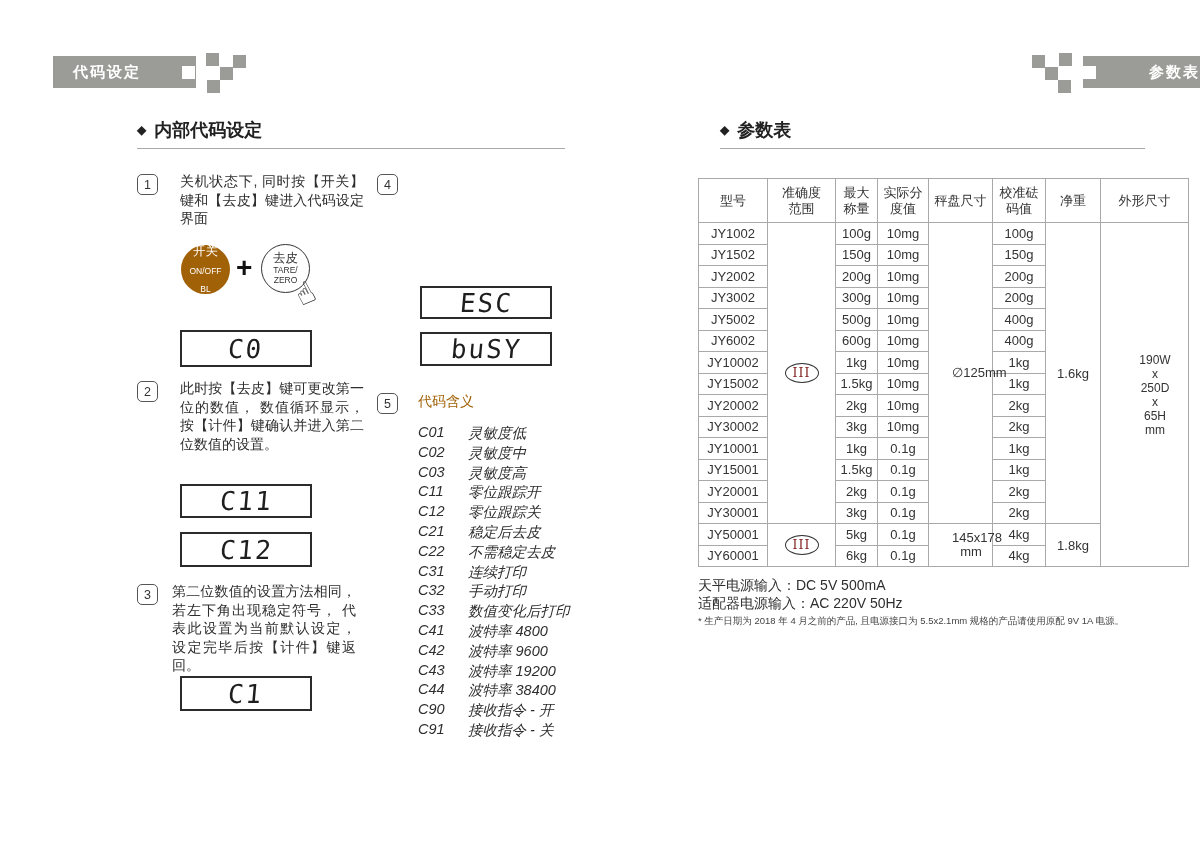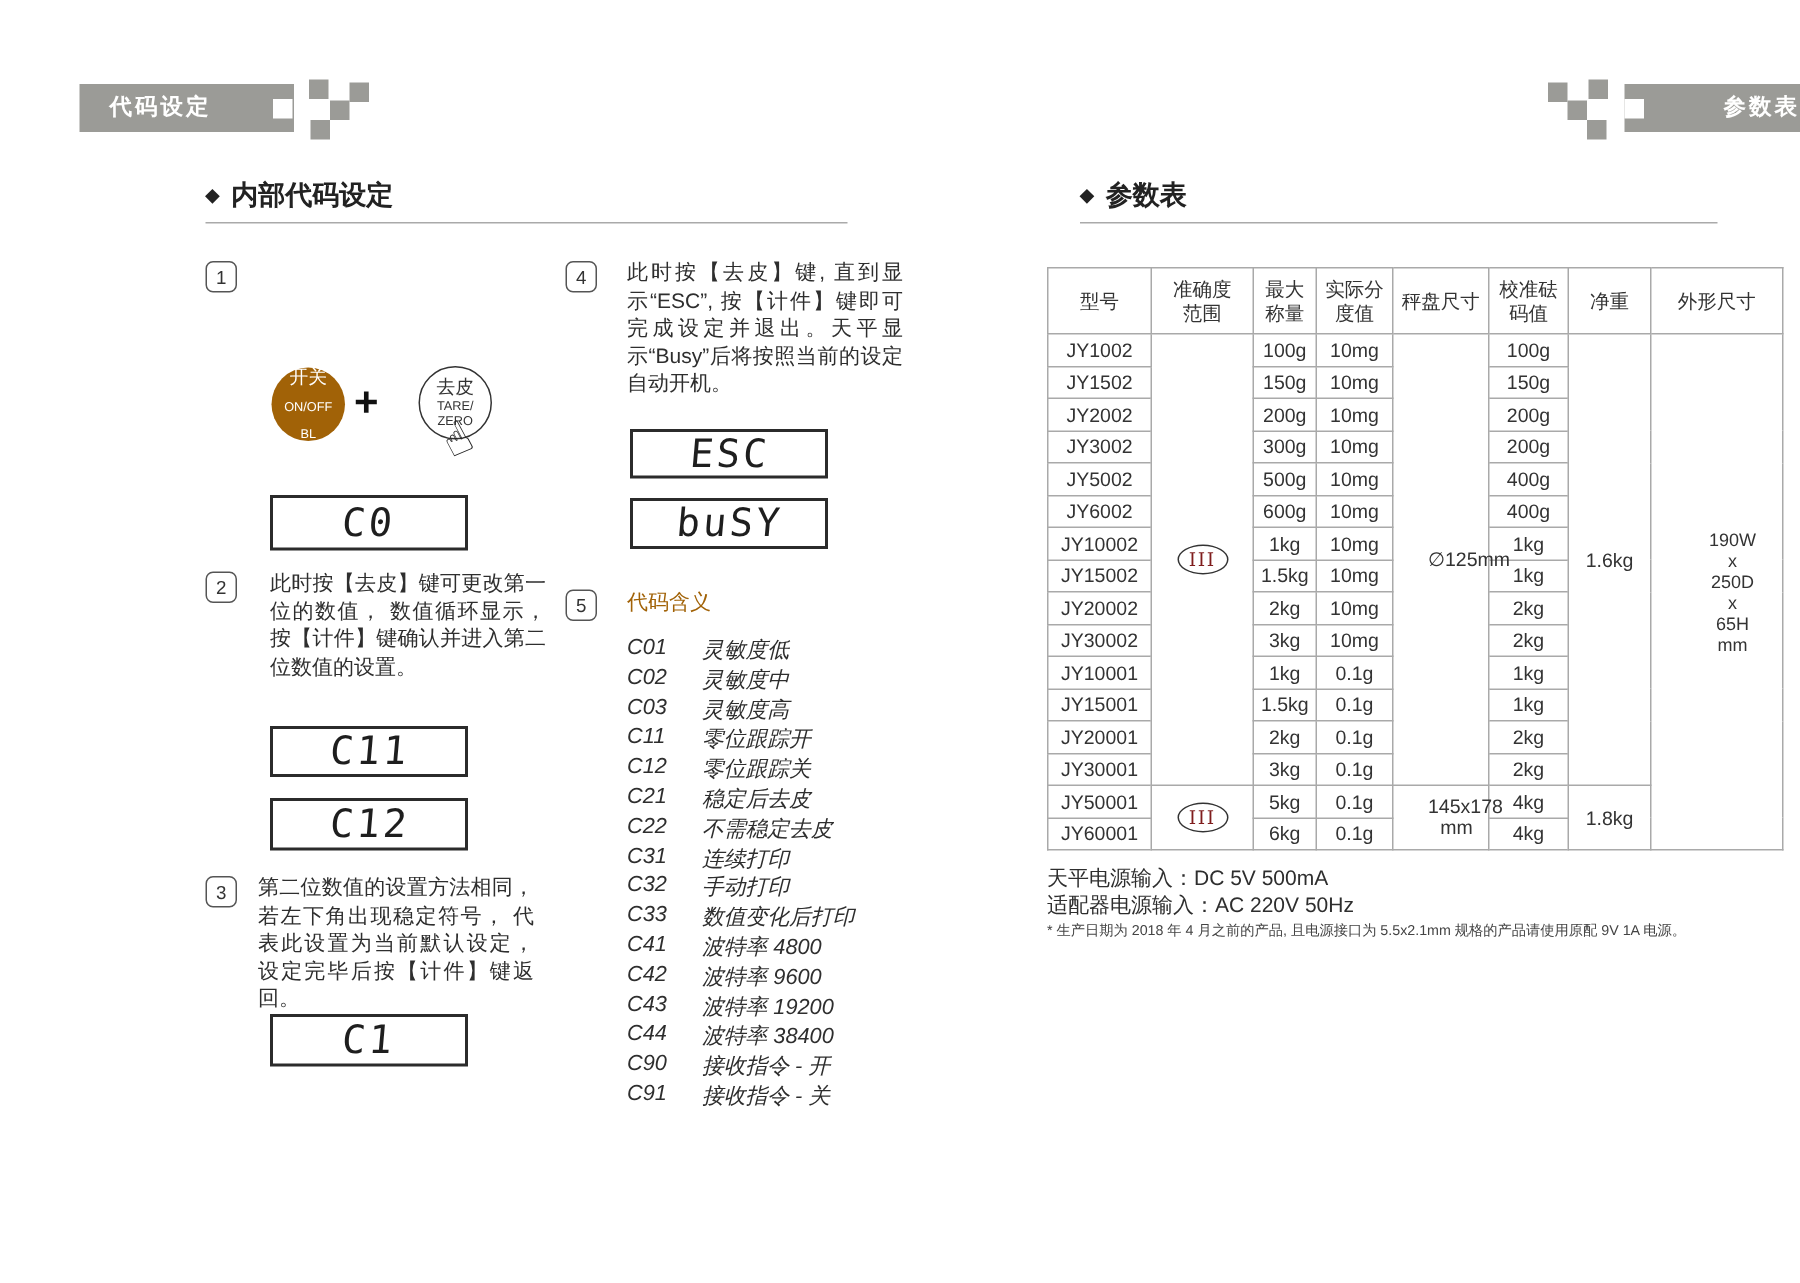--- a/index.html
+++ b/index.html
@@ -94,28 +94,29 @@
   <div class="pix" style="left:1018px; top:80px;"></div>
 
   <div class="sec-title" style="left:97px; top:118px;">
     <span class="diamond">◆</span><span>内部代码设定</span>
   </div>
   <div class="rule" style="left:97px; top:148px; width:428px;"></div>
 
   <div class="stepbox" style="left:97px; top:174px;">
       <span>1</span>
     </div>
+  <div class="steptext" style="left:140px; top:172px;">关机状态下, 同时按【开关】键和【去皮】键进入代码设定界面</div>
 
   <div class="keybtn dark" style="left:141px; top:245px;">
     <span class="l1">开关</span>
     <span class="l2">ON/OFF</span>
     <span class="l3">BL</span>
   </div>
   <div class="plus" style="left:196px; top:252px;">+</div>
-  <div class="keybtn light" style="left:239px; top:244px;text-align:right;">
+  <div class="keybtn light" style="left:221px; top:244px;text-align:right;">
     <span class="l1">去皮</span>
     <span class="l2">TARE/</span>
     <span class="l3">ZERO</span>
   </div>
   <div class="hand" style="left:256px; top:276px;">☝</div>
 
   <div class="lcd" style="left:140px; top:330px; width:132px; height:37px;">
       <span>C0</span>
     </div>
 
@@ -136,21 +137,20 @@
     </div>
   <div class="steptext" style="left:132px; top:582px;">第二位数值的设置方法相同， 若左下角出现稳定符号， 代表此设置为当前默认设定， 设定完毕后按【计件】键返回。</div>
 
   <div class="lcd" style="left:140px; top:676px; width:132px; height:35px;">
       <span>C1</span>
     </div>
 
   <div class="stepbox" style="left:337px; top:174px;">
       <span>4</span>
     </div>
-  <div class="steptext" style="left:378px; top:172px;">此时按【去皮】键, 直到显示“ESC”, 按【计件】键即可完成设定并退出。天平显示“Busy”后将按照当前的设定自动开机。</div>
 
   <div class="lcd" style="left:380px; top:286px; width:132px; height:33px;">
       <span>ESC</span>
     </div>
   <div class="lcd" style="left:380px; top:332px; width:132px; height:34px;">
       <span>buSY</span>
     </div>
 
   <div class="stepbox" style="left:337px; top:393px;">
       <span>5</span>

